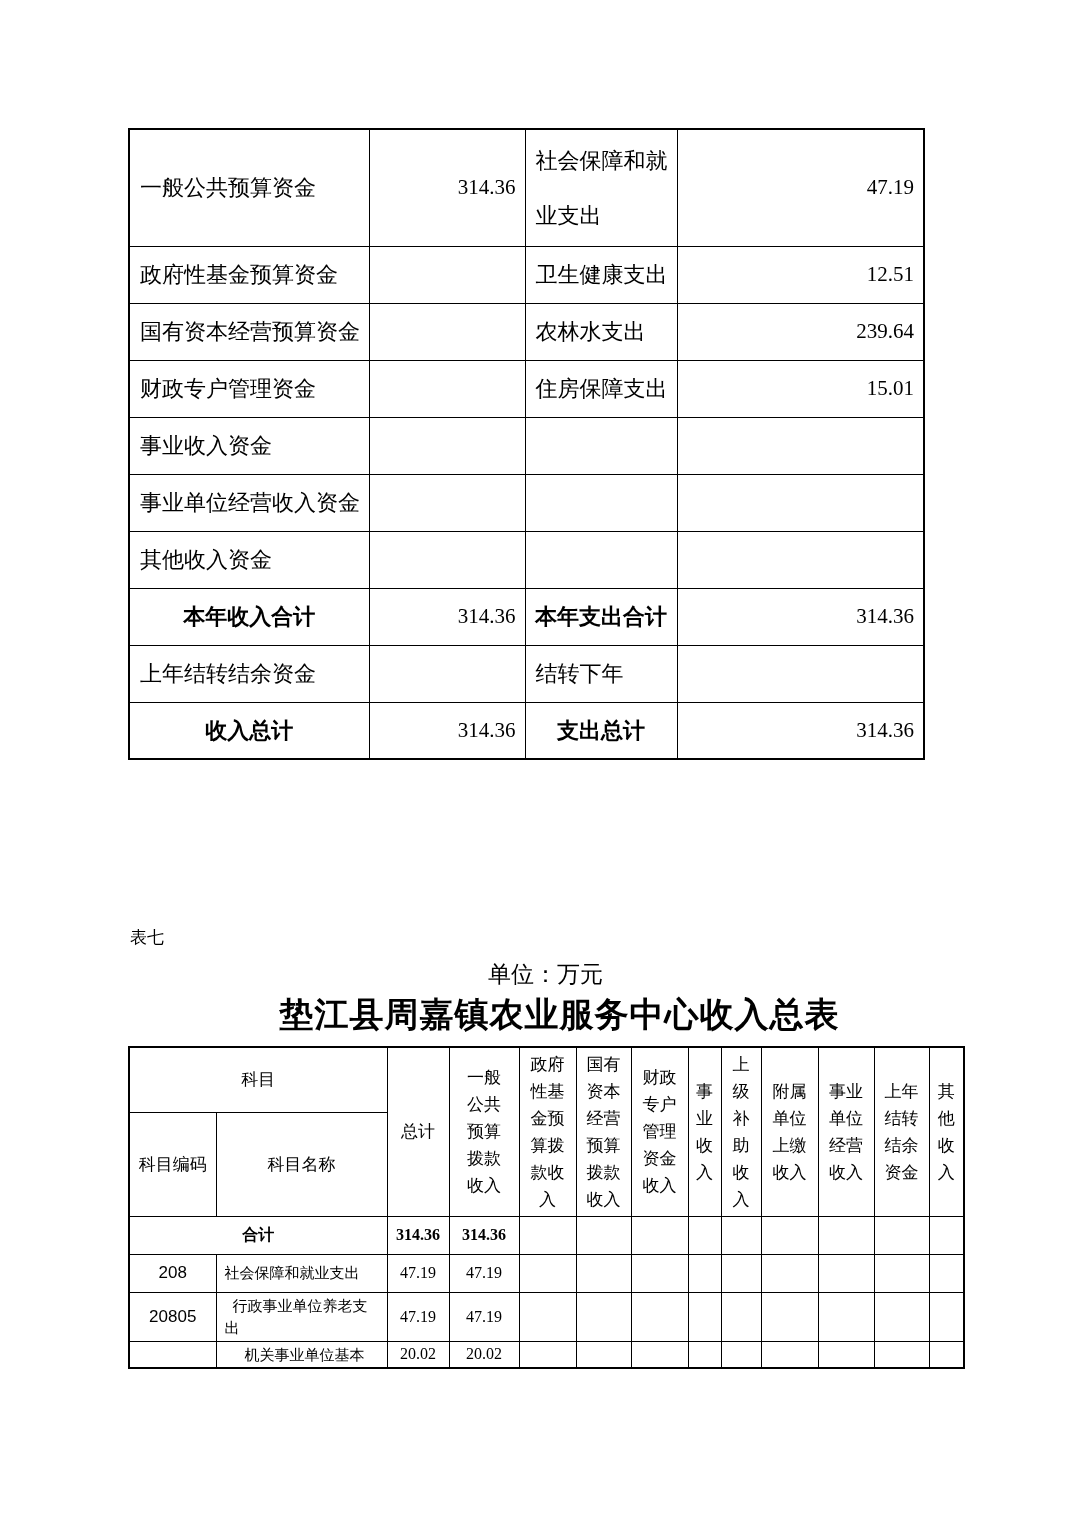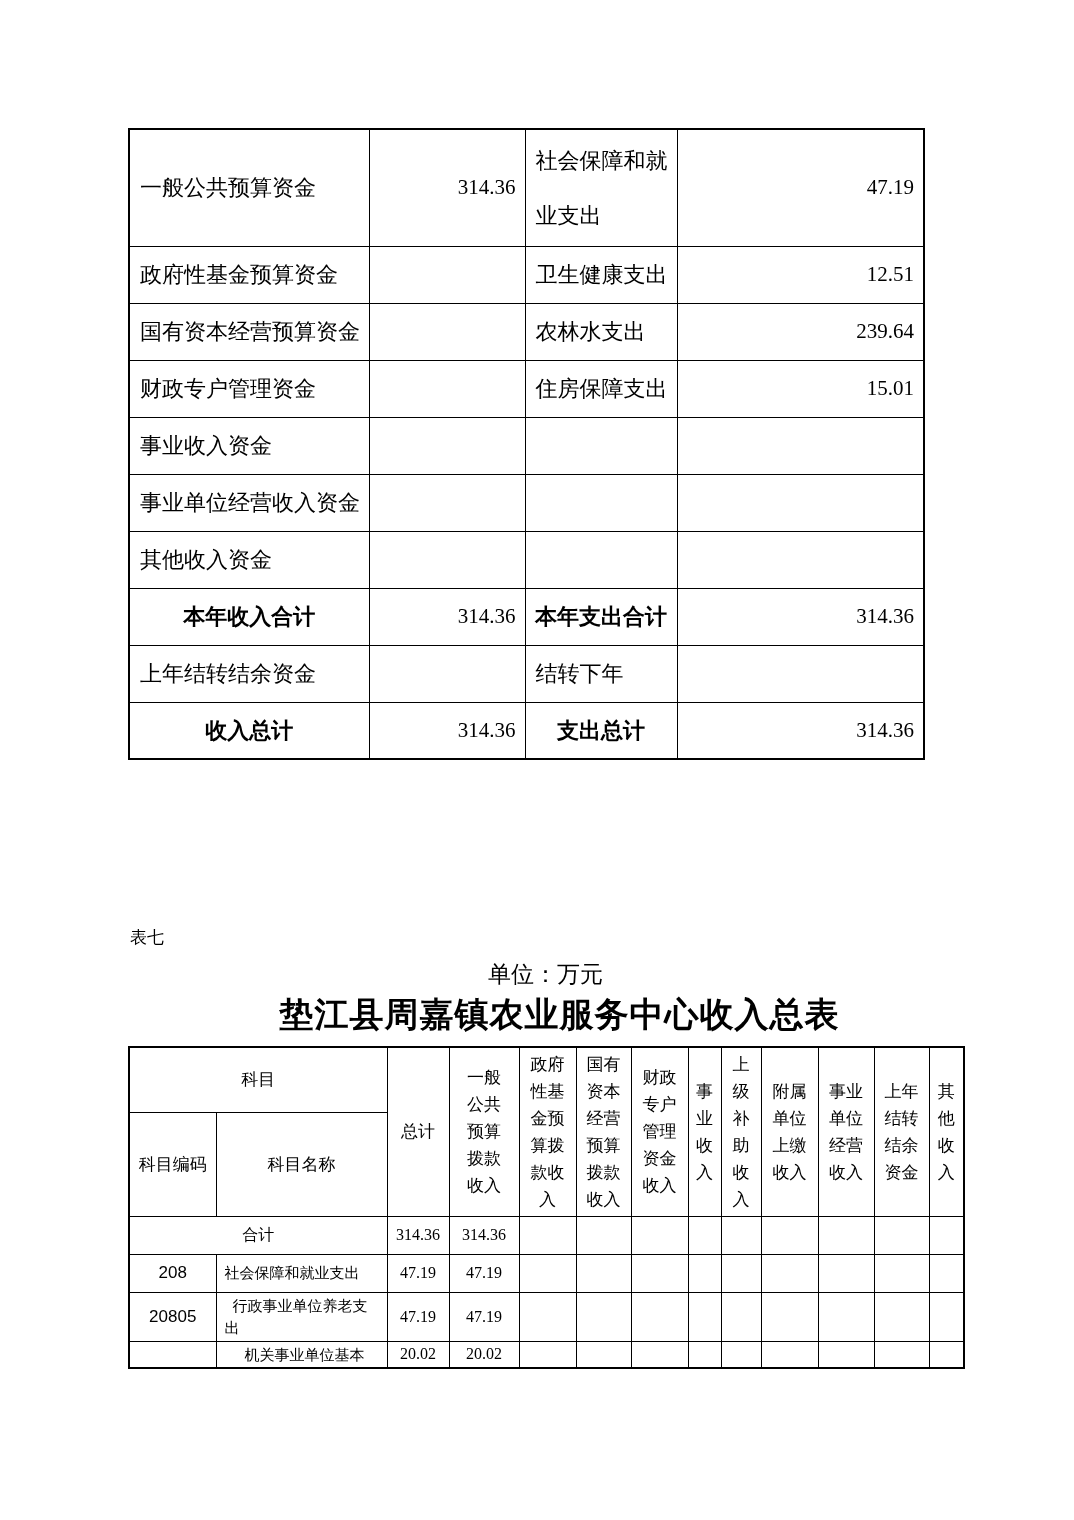--- a/index.html
+++ b/index.html
@@ -40,21 +40,21 @@
   .t2 .w2{width:36px;}
   .t2 .w1{width:18px;}
   .t2 td.code{font-size:17px;}
   .t2 td.name{
     text-align:left;font-size:15px;line-height:1.45;
     padding:2px 18px 2px 8px;word-break:break-all;
   }
   .t2 td.name.ind1{text-indent:8px;}
   .t2 td.name.ind2{text-indent:20px;}
   .t2 td.valcell{font-family:"Liberation Serif", serif;font-size:16px;}
-  .t2 tr.total-row td{font-weight:normal;margin-top:44px;}
+  .t2 tr.total-row td{font-weight:bold;margin-top:44px;}
   .t2 td.total-label{font-size:16px;font-weight:bold;text-align:center;}
 </style>
 </head>
 <body>
 
 <div class="page">
 
   <table class="t1">
     <colgroup>
       <col style="width:240px">

